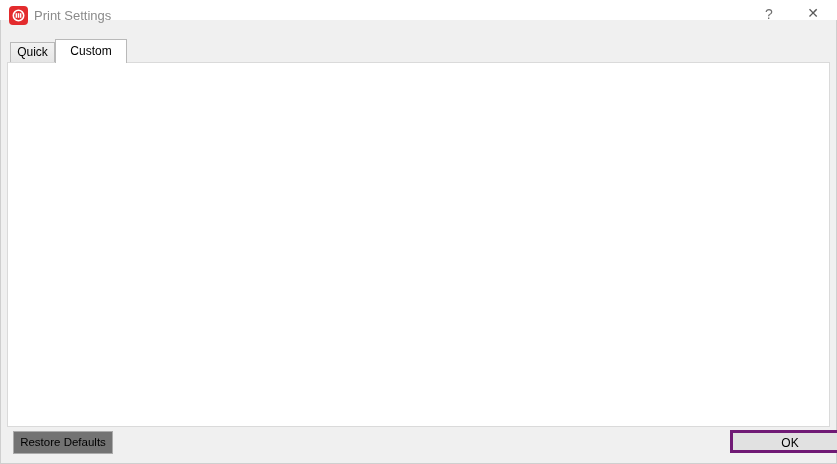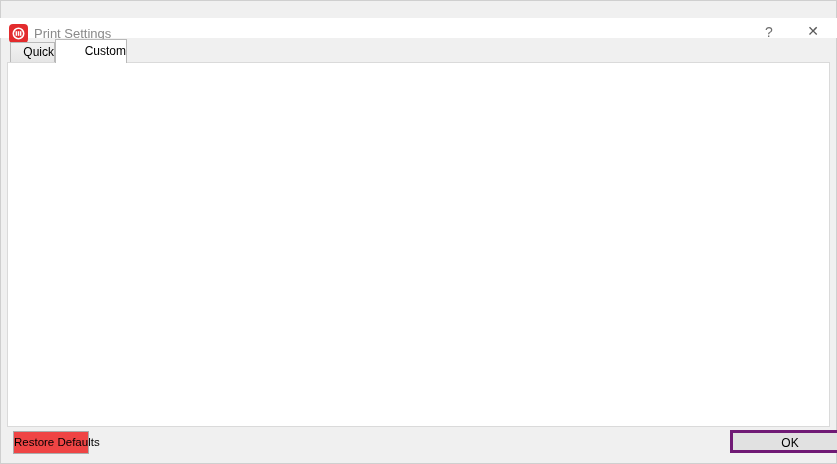--- a/index.html
+++ b/index.html
@@ -9,28 +9,28 @@
     background: #f0f0f0;
     font-family: "Liberation Sans", sans-serif;
     font-size: 12px;
     color: #000;
     overflow: hidden;
     box-shadow: inset 0 0 0 1px #cfcfcf;
   }
   .abs { position: absolute; }
 
   
-  .titlebar { left:0; top:0; width:837px; height:20px; background:#ffffff;margin-top:18px; }
+  .titlebar { left:0; top:0; width:837px; height:20px; background:#ffffff; }
   .app-logo { left:9; top:6; left:9px; top:6px; width:19px; height:19px; }
   .win-title { left:34px; top:8px; color:#8a8a8a; font-size:13px; }
   .win-help { left:757px; top:6px; width:24px; height:20px; text-align:center; color:#6f6f6f; font-size:14px; cursor:default; }
   .win-close { left:800px; top:5px; width:26px; height:20px; text-align:center; color:#5a5a5a; font-size:14px; cursor:default; }
 
   
-  .tab { text-align:right; border:1px solid #b9b9b9; border-bottom:none; }
+  .tab { text-align:center; border:1px solid #b9b9b9; border-bottom:none; }
   .tab-quick { left:10px; top:42px; width:45px; height:20px; line-height:19px; background:linear-gradient(#f2f2f2,#e6e6e6); z-index:2; }
   .tab-custom { left:55px; top:39px; width:72px; height:24px; line-height:23px; background:#ffffff; z-index:4; }
 
   
   .pane { left:7px; top:62px; width:823px; height:365px; background:#ffffff; border:1px solid #dadada; z-index:1; }
 
   
   .panel { background:#fff; border:1px solid #8f9499; }
   .presets-panel { left:22px; top:72px; width:201px; height:320px; }
   .presets-header { left:28px; top:78px; }
@@ -64,21 +64,21 @@
   .check-label { position:absolute; left:24px; top:0; line-height:31px; }
 
   
   .btn { text-align:center; cursor:default; white-space:nowrap; }
   .btn-plus { left:21px; top:398px; width:75px; height:22px; line-height:20px; background:#e1e1e1; border:1px solid #acacac; }
   .btn-minus { left:97px; top:398px; width:74px; height:22px; line-height:20px; background:#d1d1d1; border:1px solid #d1d1d1; color:#8b8b8b; }
   .btn-duplicate { left:175px; top:398px; width:73px; height:22px; line-height:20px; background:#e1e1e1; border:1px solid #acacac; }
   .btn-update { left:251px; top:398px; width:79px; height:22px; line-height:20px; background:#dcdcdc; border:1px solid #cfcfcf; color:#9b9b9b; }
   .btn-update svg { vertical-align:-2px; margin-right:3px; }
   .btn-edit-text { left:722px; top:401px; height:20px; line-height:18px; padding:0 5px; background:#e4e4e4; border:1px solid #d6d6d6; color:#a6a6a6; font-size:11.5px; }
-  .btn-restore { left:13px; top:431px; width:76px; height:23px; line-height:21px; background:#ef4444; border:1px solid #ababab; font-size:11.5px; }
+  .btn-restore { left:13px; top:431px; width:100px; height:23px; line-height:21px; background:#737373; border:1px solid #ababab; font-size:11.5px; }
   .btn-ok { left:730px; top:430px; width:120px; height:23px; line-height:21px; background:#e1e1e1; border:3px solid #701a75; }
 </style>
 </head>
 <body>
 
 <div class="abs titlebar">
   <span class="abs app-logo">
     <svg width="19" height="19" viewBox="0 0 19 19">
       <rect x="0" y="0" width="19" height="19" rx="4" fill="#e32b2d"></rect>
       <circle cx="9.5" cy="9.5" r="5.2" fill="none" stroke="#ffffff" stroke-width="1.6"></circle>

